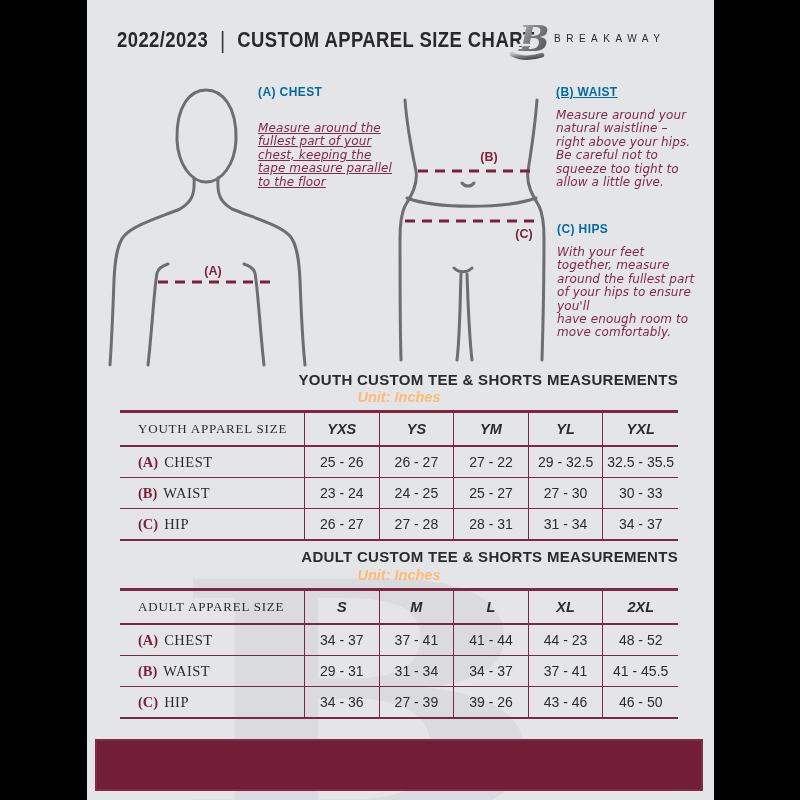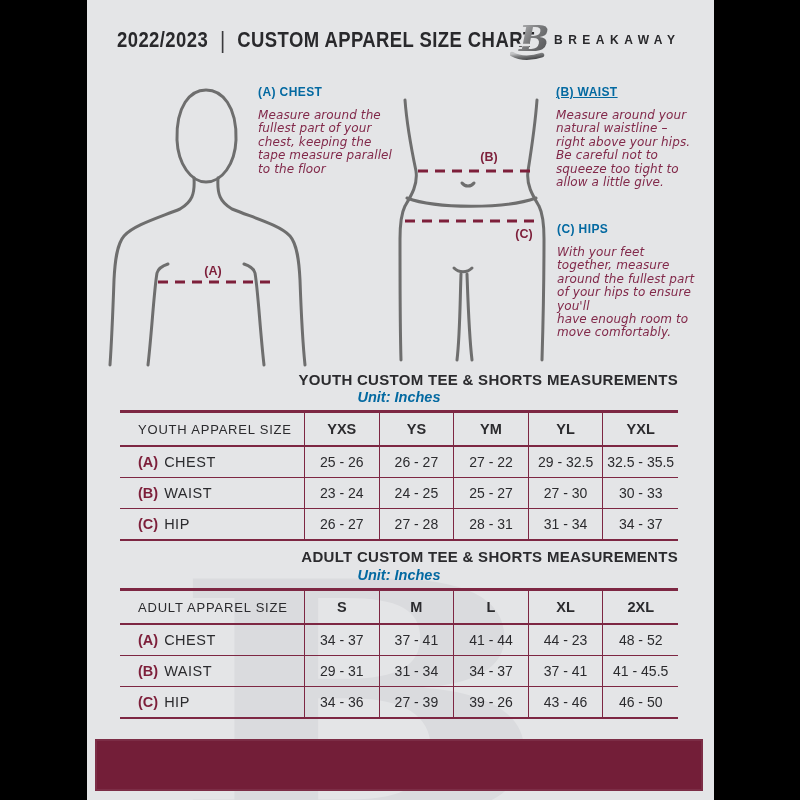--- a/index.html
+++ b/index.html
@@ -8,50 +8,50 @@
   .content-bg{position:absolute;left:87px;top:0;width:627px;height:800px;background:#e4e5e7;}
   
   .watermark{position:absolute;left:172px;top:538px;font-family:"DejaVu Serif",serif;
              font-weight:bold;font-size:330px;line-height:1;color:#dadbde;
              transform:scaleX(1.35);transform-origin:left top;z-index:1;}
   
   .hdr{position:absolute;left:117px;top:26px;height:28px;display:flex;align-items:center;
        gap:14px;font-weight:bold;font-size:22px;letter-spacing:.5px;color:#29292c;
        transform:scaleX(.84);transform-origin:left center;white-space:nowrap;z-index:2;}
   .hdr .divider{font-weight:400;color:#3a3a3d;font-size:24px;}
-  .brand{position:absolute;left:554px;top:33px;font-size:12px;font-weight:bold;
+  .brand{position:absolute;left:554px;top:33px;font-size:10px;font-weight:normal;
          letter-spacing:5.5px;color:#29292c;z-index:2;}
   .logo{position:absolute;left:510px;top:18px;z-index:2;}
   
   .guide-h{position:absolute;font-size:12px;font-weight:bold;letter-spacing:.4px;
            color:#0369a1;z-index:2;}
   .guide-d{position:absolute;font-family:"DejaVu Sans",sans-serif;font-style:italic;
            font-size:12px;line-height:13.4px;color:#82294a;white-space:pre-line;
            letter-spacing:.1px;z-index:2;}
   svg.figure{position:absolute;z-index:2;overflow:visible;}
   .marker-text{font-family:"Liberation Sans",sans-serif;font-size:12.5px;font-weight:bold;
                fill:#7d1f3a;}
   
   .tbl-title{position:absolute;left:120px;width:558px;text-align:right;font-size:15px;
              font-weight:bold;letter-spacing:.3px;color:#2b2b2e;z-index:2;}
   .tbl-unit{position:absolute;left:120px;width:558px;text-align:center;font-size:14.5px;
-            font-style:italic;font-weight:600;color:#0369a1;z-index:2;}
+            font-style:italic;font-weight:600;color:#fdba74;z-index:2;}
   
   .size-table{position:absolute;left:120px;width:558px;display:grid;
               grid-template-columns:185px repeat(5,1fr);
               border-top:3px solid #7d2743;border-bottom:2px solid #7d2743;z-index:2;}
   .size-table>div{display:flex;align-items:center;justify-content:center;height:30px;
                   border-right:1.5px solid #7d2743;border-bottom:1.5px solid #7d2743;
                   font-size:14px;color:#2b2b2e;}
   .size-table>div:nth-child(6n){border-right:none;}
   .size-table>div:nth-child(-n+6){height:32px;}
   .size-table>div:nth-child(-n+6){border-bottom:2px solid #7d2743;}
   .size-table>div:nth-child(n+19){border-bottom:none;}
-  .size-table .rowhead{justify-content:flex-start;padding-left:18px;}
-  .size-table .sizecol{font-weight:bold;font-size:14.5px;}
+  .size-table .rowhead{justify-content:flex-start;padding-left:18px;font-family:Liberation Serif, serif;}
+  .size-table .sizecol{font-weight:bold;font-size:14.5px;font-style:italic;}
   .size-table .sizelabel{font-size:13px;letter-spacing:.8px;font-weight:400;}
   .size-table .lbl{font-size:14.5px;letter-spacing:.5px;}
   .size-table .pfx{color:#7d1f3a;font-weight:bold;margin-right:6px;font-size:14.5px;}
   
   .footer-bar{position:absolute;left:95px;top:739px;width:608px;height:52px;
               background:#731e38;box-shadow:inset 0 0 0 2px rgba(255,255,255,.07);z-index:3;}
 </style>
 </head>
 <body>
 
@@ -104,21 +104,21 @@
       <path d="M75,177 C74,205 74,238 71,263"></path>
       <path d="M81,177 C82,205 83,238 86,263"></path>
     </g>
     <path d="M32,74 L146,74" stroke="#7d1f3a" stroke-width="3.2" stroke-dasharray="10 7" fill="none"></path>
     <path d="M19,124 L155,124" stroke="#7d1f3a" stroke-width="3.2" stroke-dasharray="10 7" fill="none"></path>
     <text class="marker-text" x="103" y="64" text-anchor="middle">(B)</text>
     <text class="marker-text" x="138" y="141" text-anchor="middle">(C)</text>
   </svg>
 
   <div class="guide-h" style="left:258px;top:85px;">(A) CHEST</div>
-  <div class="guide-d" style="left:258px;top:109px;width:175px;">Measure around the
+  <div class="guide-d" style="left:258px;top:122px;width:175px;text-decoration:underline;">Measure around the
 fullest part of your
 chest, keeping the
 tape measure parallel
 to the floor</div>
 
   <div class="guide-h" style="left:556px;top:85px;text-decoration:underline;">(B) WAIST</div>
   <div class="guide-d" style="left:556px;top:109px;width:150px;">Measure around your
 natural waistline –
 right above your hips.
 Be careful not to

